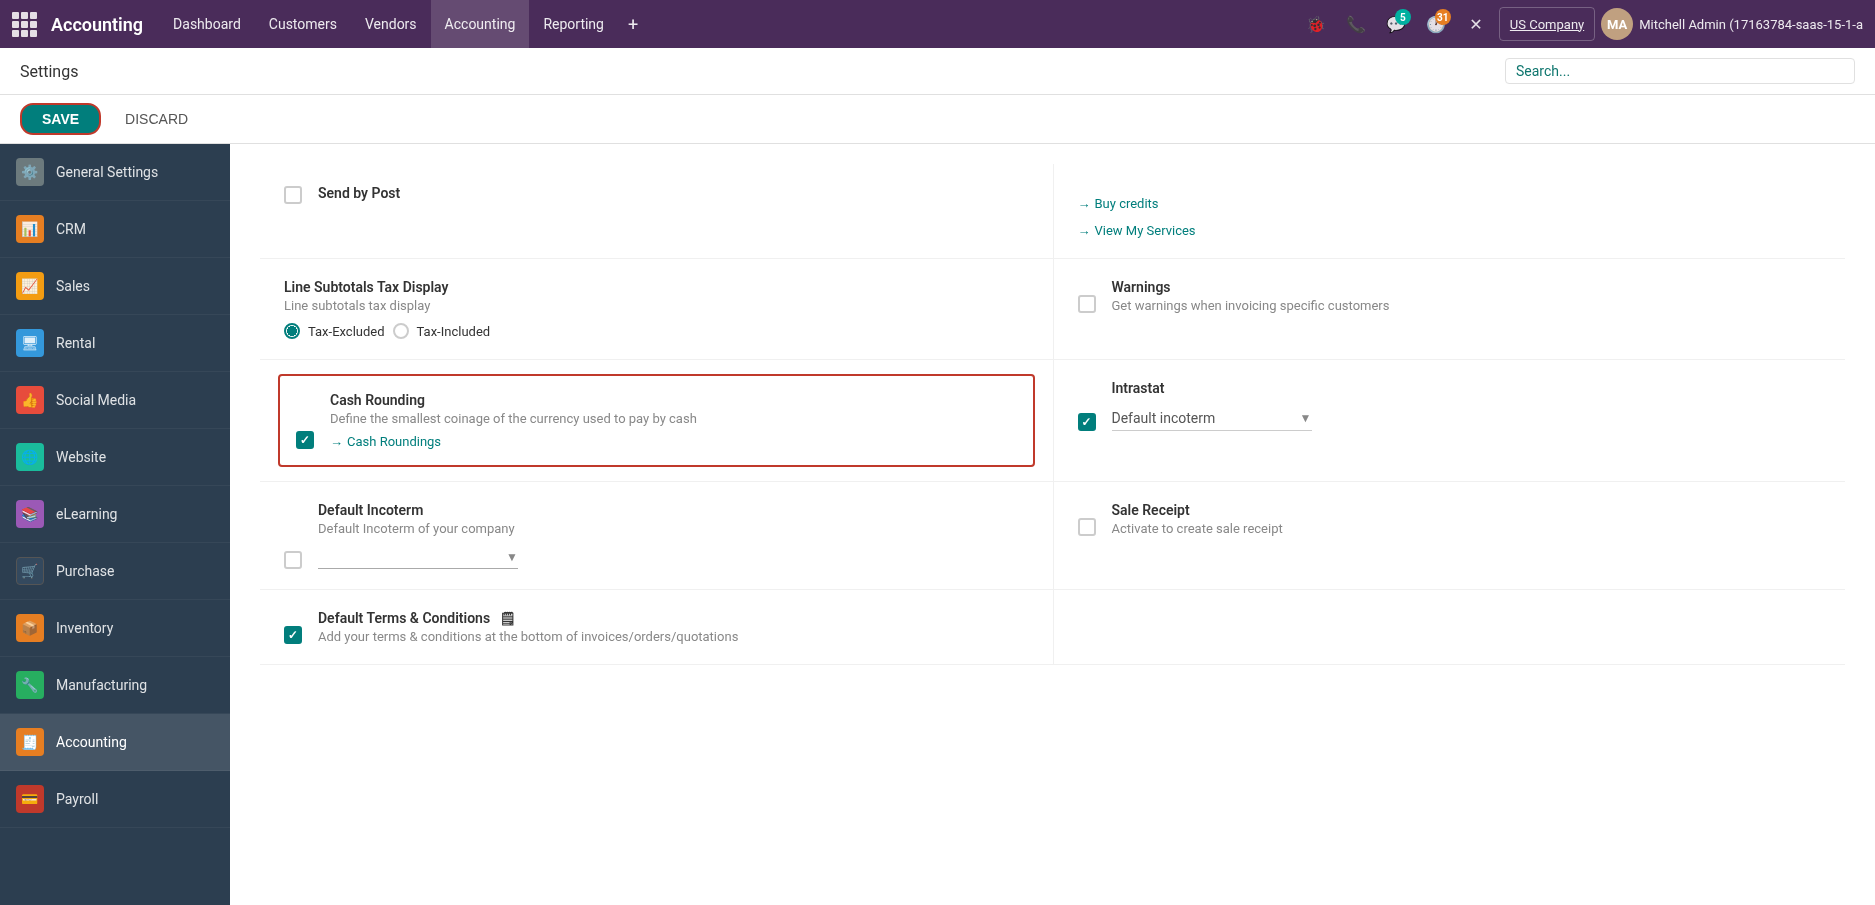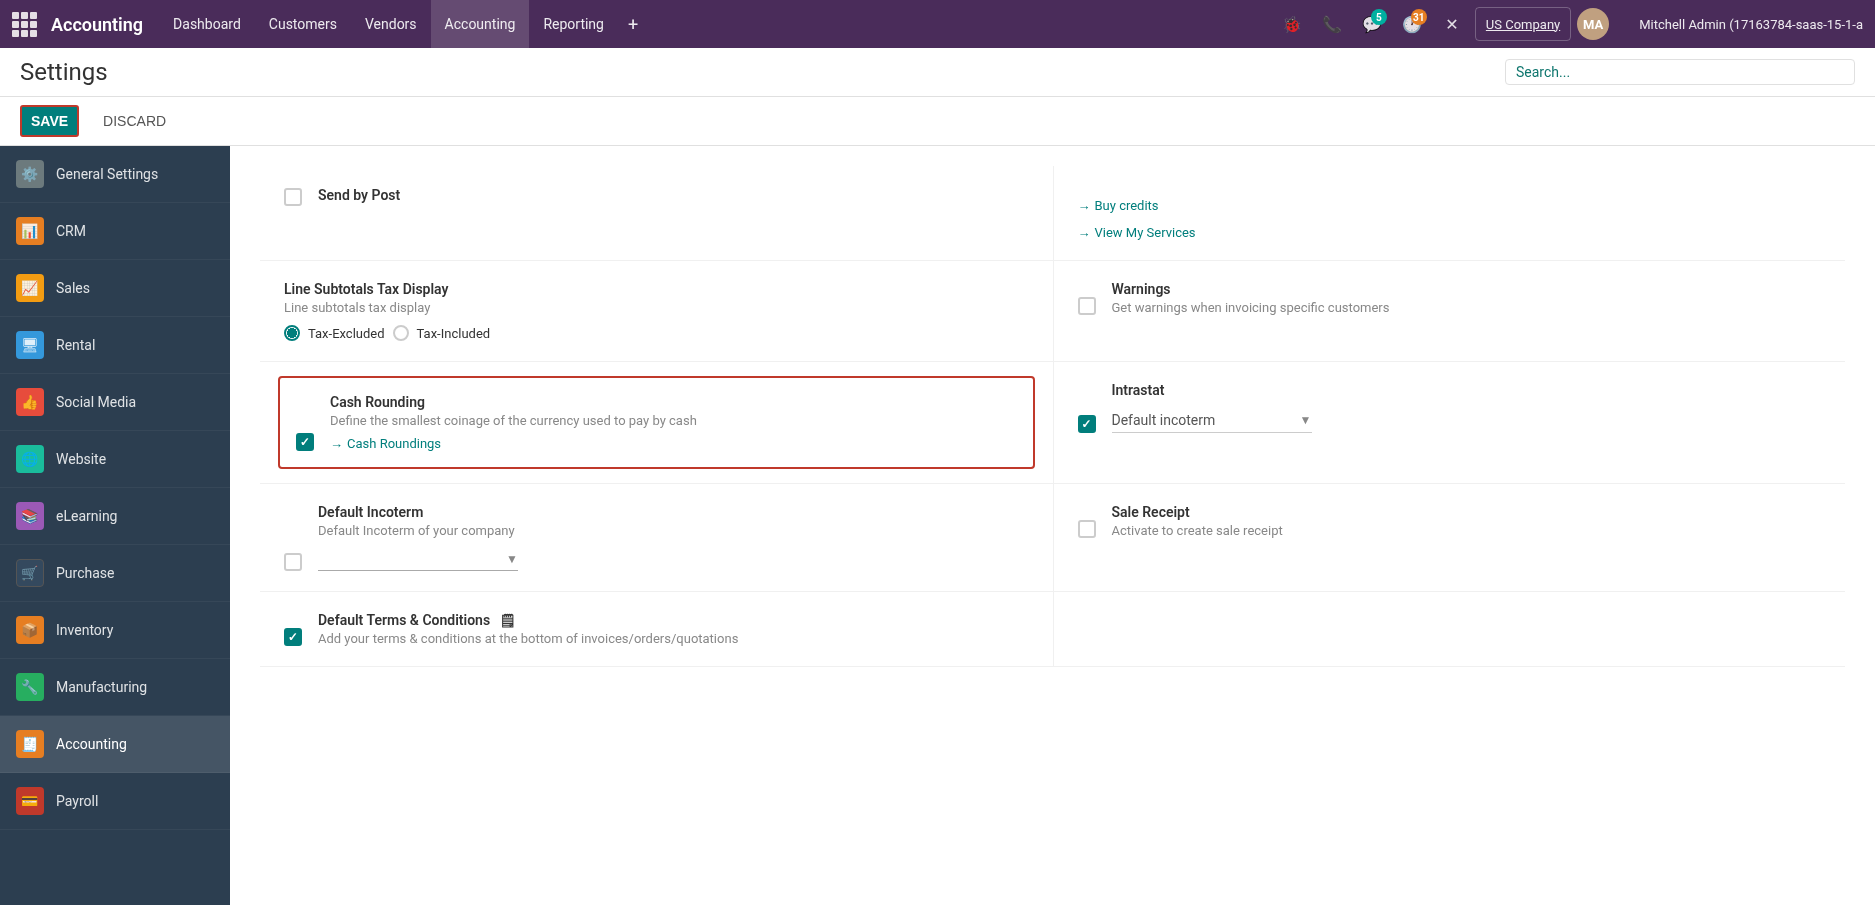--- a/index.html
+++ b/index.html
@@ -68,50 +68,50 @@
       display: flex; align-items: center; gap: 6px;
       cursor: pointer; border-radius: 4px; font-size: 13px;
       border: 1px solid rgba(255,255,255,0.25);
       text-decoration: underline;
     }
     .user-avatar {
       width: 32px; height: 32px; border-radius: 50%;
       background: #c0a080; overflow: hidden; display: flex; align-items: center; justify-content: center;
       color: #fff; font-size: 13px; font-weight: bold;
     }
-    .user-name { color: rgba(255,255,255,0.9); font-size: 13px; cursor: pointer; margin-left: 24px; }
+    .user-name { color: rgba(255,255,255,0.9); font-size: 13px; cursor: pointer; }
 
     
     .page-header {
       background: #fff;
       padding: 10px 20px;
       border-bottom: 1px solid #e0e0e0;
       display: flex;
       align-items: center;
       justify-content: space-between;
     }
-    .page-title { font-size: 24px; font-weight: 400; color: #333; }
+    .page-title { font-size: 16px; font-weight: 400; color: #333; }
     .search-bar {
       display: flex; align-items: center;
       border: 1px solid #e0e0e0; border-radius: 4px;
       padding: 4px 10px; width: 350px; color: #999; font-size: 14px;
     }
 
     
     .action-bar {
       padding: 8px 20px;
       display: flex; align-items: center; gap: 12px;
       border-bottom: 1px solid #e0e0e0;
       background: #fff;
     }
     .btn-save {
       background: #017e7c; color: #fff;
       border: 2px solid #c0392b;
-      padding: 6px 9px; font-size: 14px; font-weight: 600;
-      cursor: pointer; border-radius: 3px;
+      padding: 6px 20px; font-size: 14px; font-weight: 600;
+      cursor: pointer; border-radius: 13px;
     }
     .btn-discard {
       background: transparent; color: #555;
       border: none; padding: 6px 12px; font-size: 14px;
       cursor: pointer;
     }
 
     
     .main-layout {
       display: flex;

